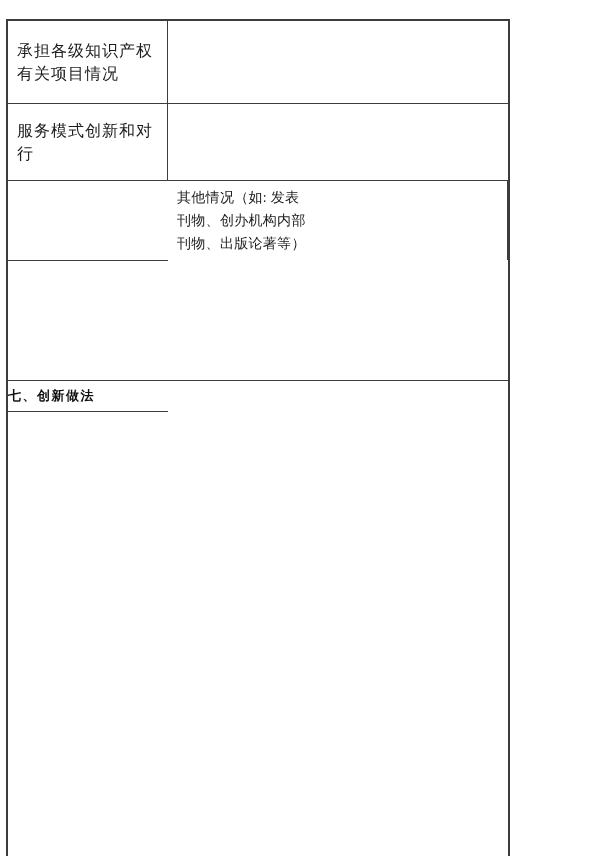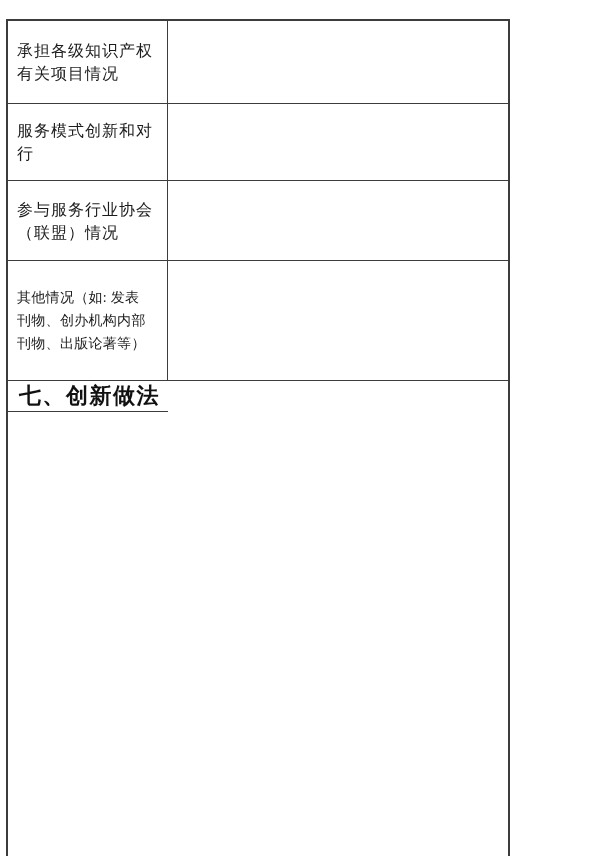--- a/index.html
+++ b/index.html
@@ -51,44 +51,41 @@
     line-height: 23px;
     letter-spacing: 0.3px;
   }
   .value-cell {
     background: var(--paper);
   }
   .section-header {
     grid-column: 1 / -1;
     display: flex;
     align-items: center;
-    padding-left: 11px;
     color: #111111;
     font-family: "Liberation Sans", "DejaVu Sans", sans-serif;
     font-weight: 700;
-    font-size: 22px;
+    font-size: 13px;
     letter-spacing: 1.5px;
     white-space: nowrap;
   }
 </style>
 </head>
 <body>
 
 <div class="page">
   <div class="form-table">
 
     <div class="cell label-cell br">承担各级知识产权
 有关项目情况</div>
     <div class="cell value-cell"></div>
 
     <div class="cell label-cell bt br">服务模式创新和对行</div>
     <div class="cell value-cell bt"></div>
 
-    <div class="cell label-cell bt br">参与服务行业协会
-（联盟）情况</div>
     <div class="cell value-cell bt"></div>
 
     <div class="cell label-cell dense bt br">其他情况（如: 发表
 刊物、创办机构内部
 刊物、出版论著等）</div>
     <div class="cell value-cell bt"></div>
 
     <div class="cell section-header bt">七、创新做法</div>
 
     <div class="cell value-cell bt"></div>

